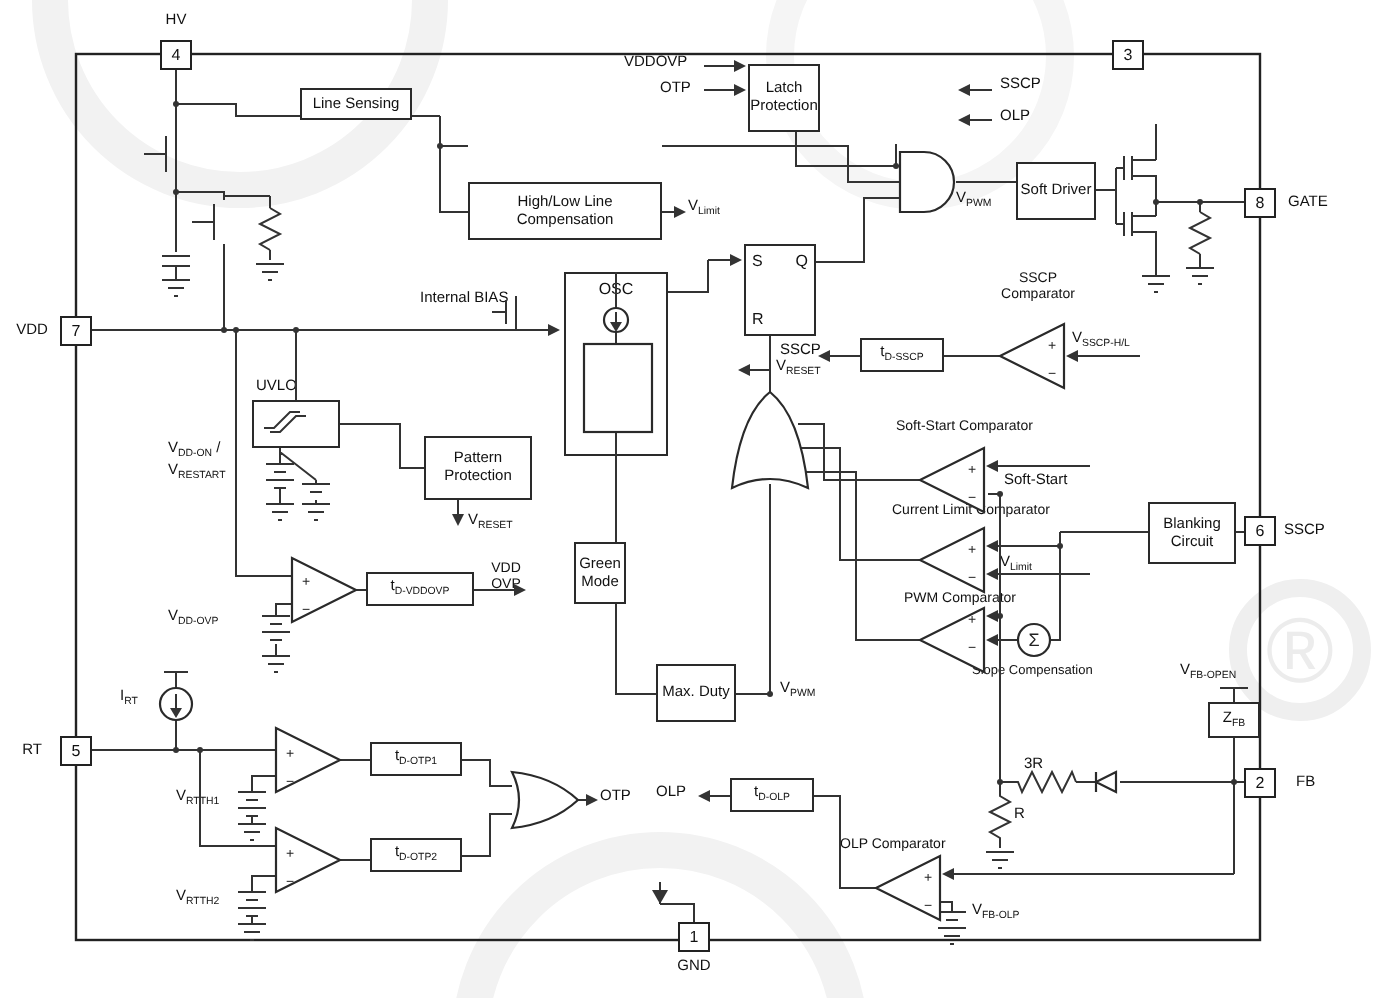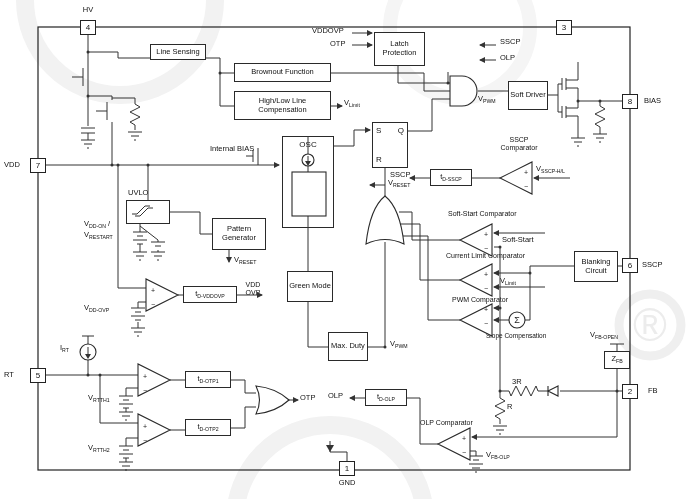--- a/index.html
+++ b/index.html
@@ -8,21 +8,21 @@
   svg{position:absolute;left:0;top:0;}
   #wm{z-index:0;} #wires{z-index:3;pointer-events:none;}
   .box{position:absolute;z-index:2;border:1px solid #2a2a2a;background:#fff;display:flex;
        align-items:center;justify-content:center;text-align:center;font-size:7.5px;
        line-height:1.15;padding:1px;box-sizing:border-box;}
   .pinbox{position:absolute;z-index:4;width:16px;height:15px;border:1.2px solid #222;background:#fff;
        display:flex;align-items:center;justify-content:center;font-size:8px;box-sizing:border-box;}
   .lbl{position:absolute;z-index:2;font-size:7.5px;white-space:nowrap;line-height:1.1;}
   .wrap{white-space:normal;text-align:center;}
   .ctr{text-align:center;}
-  .rt{text-align:left;}
+  .rt{text-align:center;}
   sub{font-size:5.2px;vertical-align:-2px;}
   .osc-title{position:absolute;top:3px;left:0;right:0;text-align:center;font-size:8px;}
   .latch span{position:absolute;font-size:8px;}
   svg text{font-family:"Liberation Sans","DejaVu Sans",sans-serif;fill:#222;}
   .sgn{font-size:7px;text-anchor:middle;}
   .sig{font-size:9px;text-anchor:middle;}
   .wmtext{font-size:46px;text-anchor:middle;fill:#ececec;}
 </style>
 </head>
 <body>
@@ -34,51 +34,48 @@
     <circle cx="460" cy="28" r="70" fill="none" stroke="#f5f5f5" stroke-width="14"></circle>
     <circle cx="330" cy="520" r="95" fill="none" stroke="#f2f2f2" stroke-width="18"></circle>
     <circle cx="650" cy="325" r="31" fill="none" stroke="#efefef" stroke-width="9"></circle>
     <text class="wmtext" x="650" y="341">®</text>
     <rect x="38" y="27" width="592" height="443" fill="none" stroke="#222" stroke-width="1.2"></rect>
   </svg>
 
   <div class="box" style="left:150px;top:44px;width:56px;height:16px">
       <span>Line Sensing</span>
     </div>
-  <div class="box" style="left:234px;top:63px;width:97px;height:19px">
-      <span>Brownout Function</span>
-    </div>
   <div class="box" style="left:234px;top:91px;width:97px;height:29px">
       <span>High/Low Line Compensation</span>
     </div>
-  <div class="box" style="left:374px;top:32px;width:51px;height:34px">
+  <div class="box" style="left:374px;top:32px;width:36px;height:34px">
       <span>Latch Protection</span>
     </div>
   <div class="box" style="left:508px;top:81px;width:40px;height:29px">
       <span>Soft Driver</span>
     </div>
   <div class="box" style="left:282px;top:136px;width:52px;height:92px">
       <span class="osc-title">OSC</span>
     </div>
   <div class="box latch" style="left:372px;top:122px;width:36px;height:46px">
     <span style="left:3px;top:3px">S</span>
     <span style="right:3px;top:3px">Q</span>
     <span style="left:3px;bottom:3px">R</span>
   </div>
   <div class="box" style="left:430px;top:169px;width:42px;height:17px">
       <span><span>t</span><sub>D-SSCP</sub></span>
     </div>
   <div class="box" style="left:126px;top:200px;width:44px;height:24px"></div>
   <div class="box" style="left:212px;top:218px;width:54px;height:32px">
-      <span>Pattern Generator</span>
+      <span>Pattern Protection</span>
     </div>
   <div class="box" style="left:183px;top:286px;width:54px;height:17px">
       <span><span>t</span><sub>D-VDDOVP</sub></span>
     </div>
-  <div class="box" style="left:287px;top:271px;width:46px;height:31px">
+  <div class="box" style="left:287px;top:271px;width:26px;height:31px">
       <span>Green Mode</span>
     </div>
   <div class="box" style="left:328px;top:332px;width:40px;height:29px">
       <span>Max. Duty</span>
     </div>
   <div class="box" style="left:574px;top:251px;width:44px;height:31px">
       <span>Blanking Circuit</span>
     </div>
   <div class="box" style="left:604px;top:351px;width:26px;height:18px">
       <span><span>Z</span><sub>FB</sub></span>
@@ -95,21 +92,21 @@
 
   <div class="lbl ctr" style="left:80px;top:6px;width:16px">HV</div>
   <div class="pinbox" style="left:80px;top:20px">4</div>
   <div class="lbl ctr" style="left:556px;top:20px;width:16px">NC</div>
   <div class="pinbox" style="left:556px;top:20px">3</div>
   <div class="lbl rt" style="left:4px;top:161px;width:24px">VDD</div>
   <div class="pinbox" style="left:30px;top:158px">7</div>
   <div class="lbl rt" style="left:4px;top:371px;width:24px">RT</div>
   <div class="pinbox" style="left:30px;top:368px">5</div>
   <div class="pinbox" style="left:622px;top:94px">8</div>
-  <div class="lbl" style="left:644px;top:97px">BIAS</div>
+  <div class="lbl" style="left:644px;top:97px">GATE</div>
   <div class="pinbox" style="left:622px;top:258px">6</div>
   <div class="lbl" style="left:642px;top:261px">SSCP</div>
   <div class="pinbox" style="left:622px;top:384px">2</div>
   <div class="lbl" style="left:648px;top:387px">FB</div>
   <div class="pinbox" style="left:339px;top:461px">1</div>
   <div class="lbl ctr" style="left:335px;top:479px;width:24px">GND</div>
 
   <div class="lbl" style="left:312px;top:27px">VDDOVP</div>
   <div class="lbl" style="left:330px;top:40px">OTP</div>
   <div class="lbl" style="left:500px;top:38px">SSCP</div>

